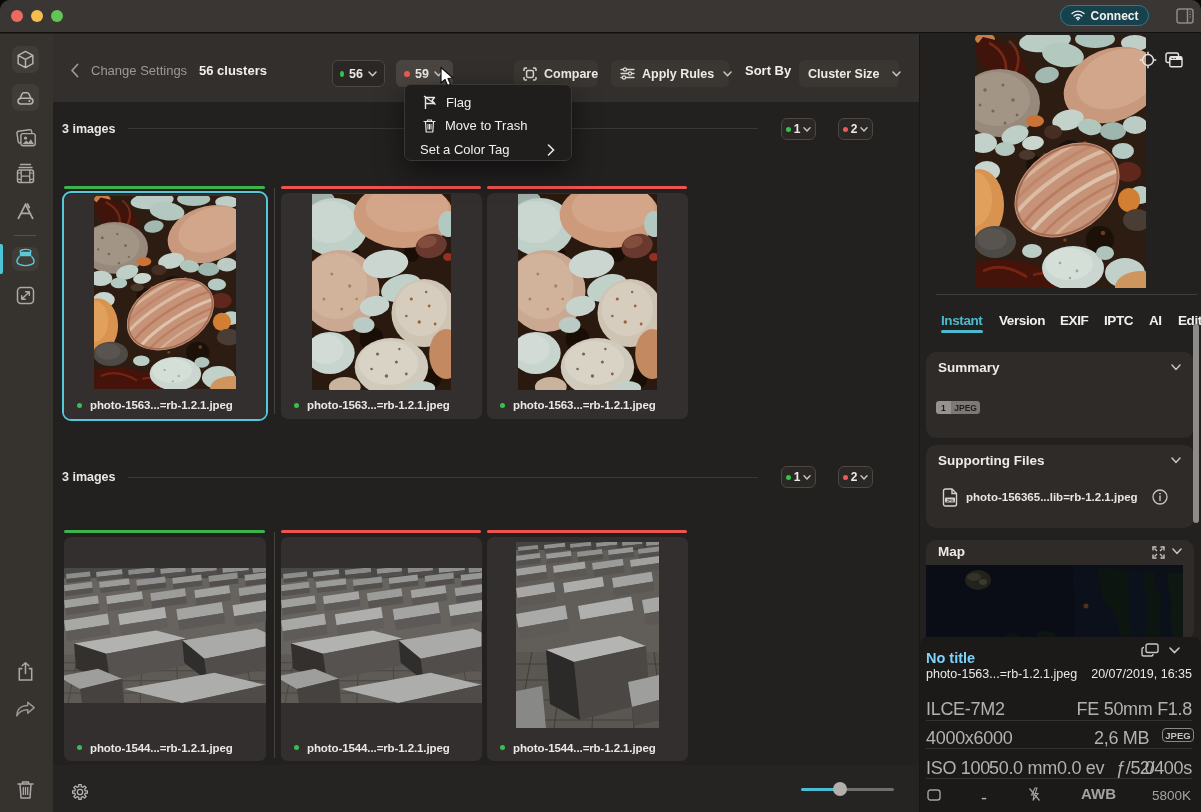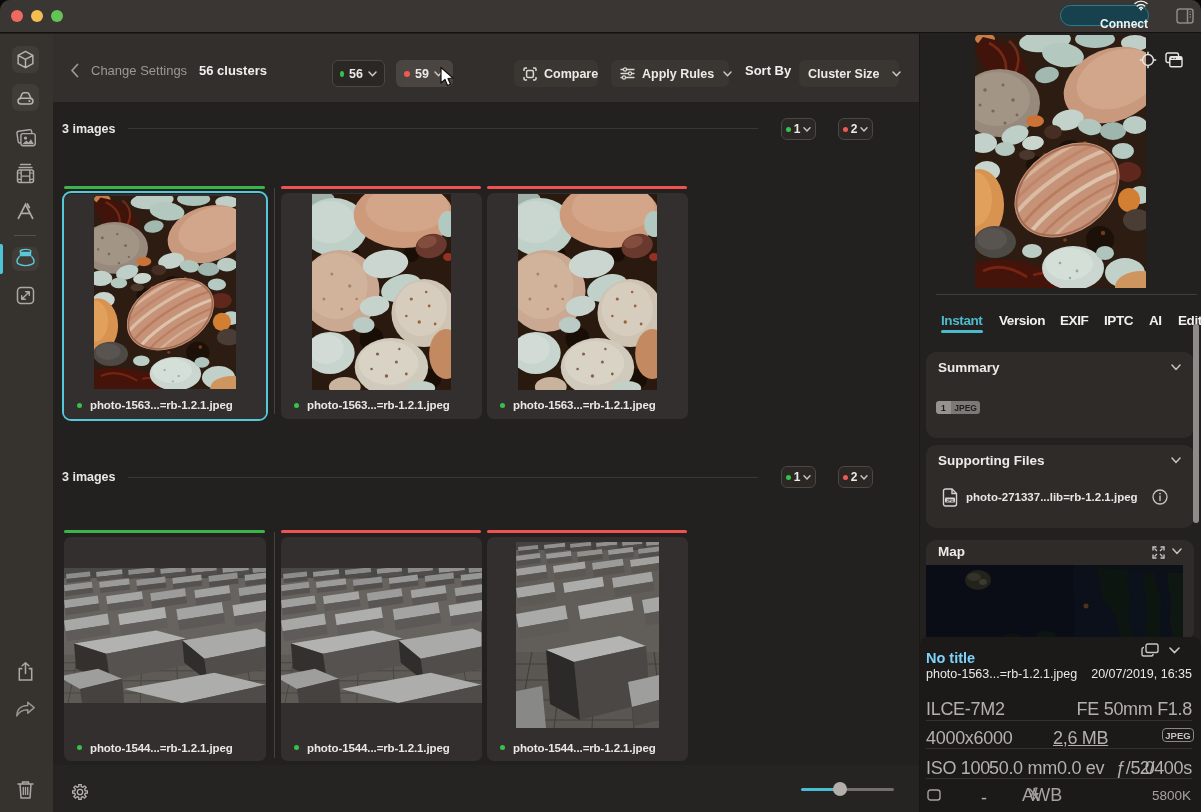--- a/index.html
+++ b/index.html
@@ -5,22 +5,22 @@
   * { margin:0; padding:0; box-sizing:border-box; }
   html,body { width:1201px; height:812px; background:#0a0a0a; overflow:hidden;
     font-family:"Liberation Sans", sans-serif; }
   .abs { position:absolute; }
   #stage { position:relative; width:1201px; height:812px; background:#232120; border-radius:10px 10px 0 0; overflow:hidden; }
 
   
   #titlebar { left:0; top:0; width:1201px; height:33px; background:#3a3633; border-bottom:1px solid #121110; }
   .light { width:12px; height:12px; border-radius:50%; top:10px; }
   #connect { left:1060px; top:5px; width:89px; height:21px; border-radius:11px;
-     background:#16414d; border:1.5px solid #2a7c93; display:flex; align-items:flex-end; justify-content:center;
-     color:#f2f1ef; font-size:12px; font-weight:bold; gap:6px;flex-direction:column; }
+     background:#16414d; border:1.5px solid #2a7c93; display:flex; align-items:center; justify-content:center;
+     color:#f2f1ef; font-size:12px; font-weight:bold; gap:6px; }
   
   #sidebar { left:0; top:34px; width:53px; height:778px; background:#36322e; }
   .sbtn { left:12px; width:27px; height:27px; border-radius:7px; background:#403c37;
     display:flex; align-items:center; justify-content:center; }
   .sico { position:absolute; left:15px; width:21px; height:21px; display:flex; align-items:center; justify-content:center; }
   
   #band { left:53px; top:34px; width:867px; height:68px; background:#332f2c; }
   .hbtn { top:60px; height:27px; white-space:nowrap; border-radius:6px; background:#3a3632; display:flex; align-items:center;
      color:#eceae8; font-size:12.5px; font-weight:bold; }
   .dot { width:6px; height:6px; border-radius:50%; display:inline-block; }
@@ -724,21 +724,21 @@
   <div class="abs rtitle" style="left:938px;top:453px;">Supporting Files</div>
   <svg class="abs" style="left:1171px;top:457px;" width="10" height="7" viewBox="0 0 10 7">
       <path d="M1 1 5 5.4 9 1" fill="none" stroke="#c8c6c4" stroke-width="1.5" stroke-linecap="round"></path>
     </svg>
   <svg class="abs" style="left:942px;top:488px;" width="16" height="19" viewBox="0 0 16 19">
     <path d="M1.5 3 A2 2 0 0 1 3.5 1 H10 L14.5 5.5 V16 A2 2 0 0 1 12.5 18 H3.5 A2 2 0 0 1 1.5 16 Z" fill="none" stroke="#d5d3d1" stroke-width="1.4"></path>
     <path d="M10 1 V5.5 H14.5" fill="none" stroke="#d5d3d1" stroke-width="1.4"></path>
     <rect x="3" y="9.5" width="10" height="5" rx="1" fill="#d5d3d1"></rect>
     <text x="8" y="13.6" font-size="3.6" font-weight="bold" fill="#2e2b29" text-anchor="middle" font-family="Liberation Sans">JPG</text>
   </svg>
-  <div class="abs" style="left:966px;top:491px;color:#e8e6e4;font-size:11.5px;font-weight:bold;">photo-271337...lib=rb-1.2.1.jpeg</div>
+  <div class="abs" style="left:966px;top:491px;color:#e8e6e4;font-size:11.5px;font-weight:bold;">photo-156365...lib=rb-1.2.1.jpeg</div>
   <svg class="abs" style="left:1152px;top:489px;" width="16" height="16" viewBox="0 0 16 16">
     <circle cx="8" cy="8" r="7" fill="none" stroke="#c8c6c4" stroke-width="1.3"></circle>
     <path d="M8 7 V11.5" stroke="#c8c6c4" stroke-width="1.4" stroke-linecap="round"></path>
       <circle cx="8" cy="4.6" r=".9" fill="#c8c6c4"></circle>
   </svg>
 
   <div class="abs rcard" style="top:540px;height:100px;"></div>
   <div class="abs rtitle" style="left:938px;top:544px;">Map</div>
   <svg class="abs" style="left:1152px;top:546px;" width="13" height="13" viewBox="0 0 13 13">
     <path d="M1 4.5 V1 H4.5 M8.5 1 H12 V4.5 M12 8.5 V12 H8.5 M4.5 12 H1 V8.5" fill="none" stroke="#c8c6c4" stroke-width="1.4"></path>
@@ -761,40 +761,60 @@
   <svg class="abs" style="left:1169px;top:647px;" width="11" height="7" viewBox="0 0 11 7">
       <path d="M1 1 5.5 5.6 10 1" fill="none" stroke="#c8c6c4" stroke-width="1.6" stroke-linecap="round"></path>
     </svg>
   <div class="abs" style="left:926px;top:650px;color:#7dd3fc;font-size:14.5px;font-weight:bold;">No title</div>
   <div class="abs" style="left:926px;top:667px;color:#eae8e6;font-size:12.5px;">photo-1563...=rb-1.2.1.jpeg</div>
   <div class="abs" style="right:9px;top:667px;color:#eae8e6;font-size:12.5px;">20/07/2019, 16:35</div>
   <div class="abs meta" style="left:926px;top:699px;">ILCE-7M2</div>
   <div class="abs meta" style="right:9px;top:699px;text-align:right;">FE 50mm F1.8</div>
   <div class="abs mhr" style="top:720px;"></div>
   <div class="abs meta" style="left:926px;top:728px;">4000x6000</div>
-  <div class="abs meta" style="left:1053px;top:728px;text-decoration:underline;">2,6 MB</div>
+  <div class="abs meta" style="left:1094px;top:728px;">2,6 MB</div>
   <div class="abs" style="left:1162px;top:728px;width:32px;height:14px;border:1px solid #8a8784;border-radius:4px;color:#c6c3c1;font-size:9.5px;font-weight:bold;display:flex;align-items:center;justify-content:center;">JPEG</div>
   <div class="abs mhr" style="top:748px;"></div>
   <div class="abs meta" style="left:926px;top:758px;">ISO 100</div>
   <div class="abs meta" style="left:989px;top:758px;">50.0 mm</div>
   <div class="abs meta" style="left:1057px;top:758px;">0.0 ev</div>
   <div class="abs meta" style="left:1116px;top:758px;">ƒ/5.0</div>
   <div class="abs meta" style="right:9px;top:758px;">2/400s</div>
   <div class="abs mhr" style="top:778px;"></div>
   <svg class="abs" style="left:927px;top:789px;" width="14" height="12" viewBox="0 0 14 12">
     <rect x="1" y="1" width="12" height="10" rx="2.5" fill="none" stroke="#a5a2a0" stroke-width="1.4"></rect>
   </svg>
   <div class="abs meta" style="left:981px;top:788px;">-</div>
   <svg class="abs" style="left:1028px;top:787px;" width="13" height="15" viewBox="0 0 13 15">
     <path d="M7 1 L3.5 8 H6 L5 13.5 L10 6.5 H7.2 L9 1 Z" fill="none" stroke="#a5a2a0" stroke-width="1.1"></path>
     <line x1="1.5" y1="1.5" x2="11.5" y2="13.5" stroke="#a5a2a0" stroke-width="1.3"></line>
   </svg>
-  <div class="abs" style="left:1022px;top:785px;color:#a5a2a0;font-size:18px;font-weight:normal;">AWB</div>
+  <div class="abs" style="left:1081px;top:785px;color:#a5a2a0;font-size:15px;font-weight:bold;">AWB</div>
   <div class="abs" style="right:10px;top:788px;color:#a5a2a0;font-size:13.5px;">5800K</div>
 
   <div class="abs" style="left:1192.5px;top:324px;width:6.5px;height:199px;background:#8e8b88;border-radius:3px;"></div>
 
+  <div class="abs" id="menu">
+    <div style="position:absolute;left:18px;top:10px;display:flex;align-items:center;gap:9px;">
+      <svg width="14" height="15" viewBox="0 0 14 15">
+        <path d="M2.5 1.5 V14 M2.5 2.5 H11.5 L9 5.5 11.5 8.5 H2.5" fill="none" stroke="#e8e6e4" stroke-width="1.4" stroke-linejoin="round"></path>
+        <line x1="1" y1="1" x2="12.5" y2="9.5" stroke="#e8e6e4" stroke-width="1.2"></line>
+      </svg>
+        <span>Flag</span>
+    </div>
+    <div style="position:absolute;left:18px;top:33px;display:flex;align-items:center;gap:9px;">
+      <svg width="13" height="15" viewBox="0 0 13 15">
+        <path d="M1 3.5 H12 M4.5 3.5 V2 H8.5 V3.5 M2.5 3.5 L3.2 14 H9.8 L10.5 3.5" fill="none" stroke="#e8e6e4" stroke-width="1.2" stroke-linecap="round" stroke-linejoin="round"></path>
+        <path d="M5 6 V11.5 M6.5 6 V11.5 M8 6 V11.5" stroke="#e8e6e4" stroke-width="1"></path>
+      </svg>
+        <span>Move to Trash</span>
+    </div>
+    <div style="position:absolute;left:15px;top:57px;">Set a Color Tag</div>
+    <svg style="position:absolute;right:16px;top:59px;" width="8" height="12" viewBox="0 0 8 12">
+        <path d="M1.5 1 6.5 6 1.5 11" fill="none" stroke="#e8e6e4" stroke-width="1.6" stroke-linecap="round"></path>
+      </svg>
+  </div>
 
   <svg class="abs" style="left:437px;top:66px;z-index:40;" width="19" height="22" viewBox="0 0 19 22">
     <path d="M4 1.5 L4 17 L8 13.5 L10.5 19.5 L13.5 18.2 L11 12.5 L16 12 Z" fill="#fff" stroke="#111" stroke-width="1.2" stroke-linejoin="round"></path>
   </svg>
 
 </div>
 
 </body></html>

